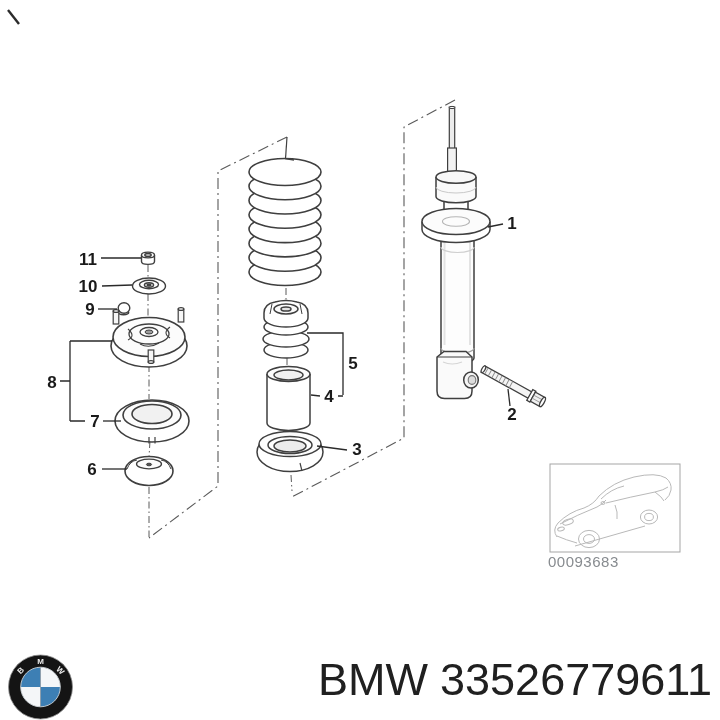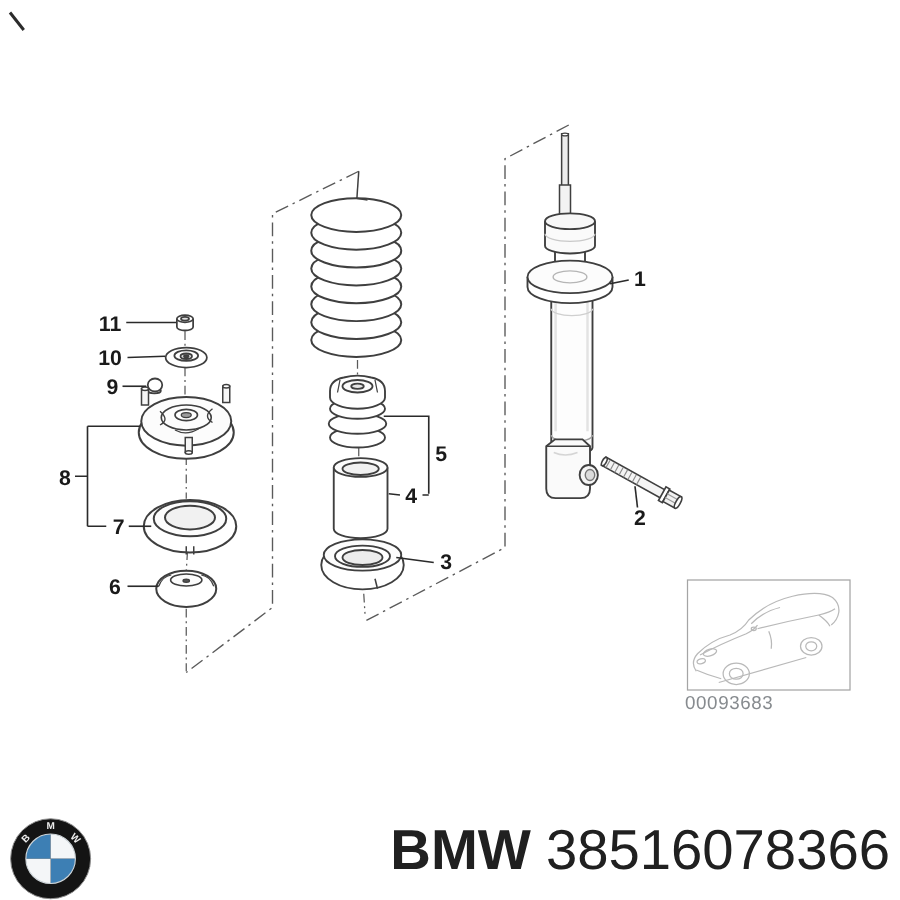--- a/index.html
+++ b/index.html
@@ -2,21 +2,21 @@
 <html><head>
 <meta charset="utf-8">
 <style>
   html,body{margin:0;padding:0;}
   body{width:720px;height:720px;background:#ffffff;font-family:"Liberation Sans",sans-serif;overflow:hidden;}
   .page{position:relative;width:720px;height:720px;background:#fff;}
   .diagram-svg{position:absolute;left:0;top:0;}
   .callout{font-family:"Liberation Sans",sans-serif;font-weight:bold;font-size:17px;fill:#1a1a1a;}
   .inset-code{font-family:"Liberation Sans",sans-serif;font-size:15px;fill:#878b8f;letter-spacing:0.5px;}
   .footer-text{position:absolute;top:657px;right:8px;font-size:45px;line-height:1.0;color:#202020;white-space:nowrap;letter-spacing:0px;}
-  .footer-text .brand{margin-right:12px;font-weight:bold;}
+  .footer-text .brand{margin-right:12px;}
   .logo-wrap{position:absolute;left:6px;top:653px;width:69px;height:67px;}
   .logo-letter{font-family:"Liberation Sans",sans-serif;font-size:8px;font-weight:bold;fill:#ededed;}
 </style>
 </head>
 <body>
 
 <div class="page">
 
 <svg class="diagram-svg" width="720" height="650" viewBox="0 0 720 650">
 
@@ -235,16 +235,16 @@
     </g>
     <g text-anchor="middle">
       <text class="logo-letter" x="16.5" y="19.5" transform="rotate(-45 16.5 19.5)">B</text>
       <text class="logo-letter" x="34.5" y="10.5">M</text>
       <text class="logo-letter" x="52.5" y="19.5" transform="rotate(45 52.5 19.5)">W</text>
     </g>
   </svg>
 </div>
 
 <div class="footer-text">
-  <span class="brand">BMW</span><span>38516078366</span>
+  <span class="brand">BMW</span><span>33526779611</span>
 </div>
 
 </div>
 
 </body></html>

